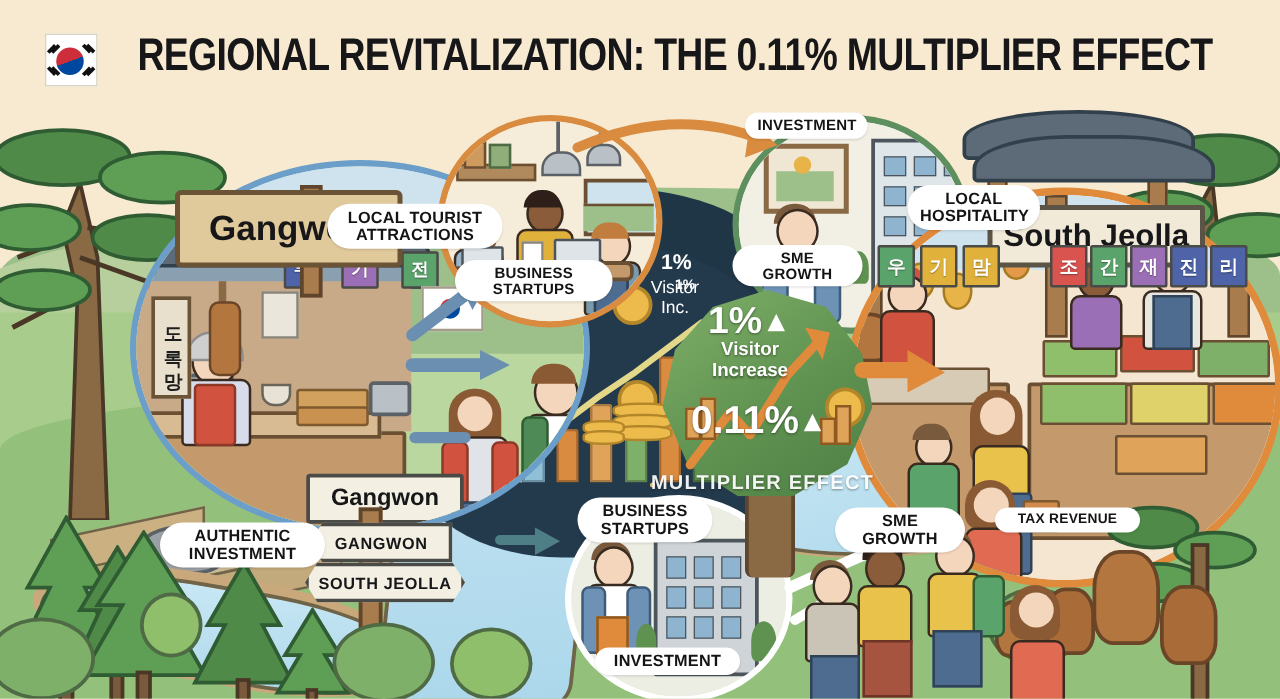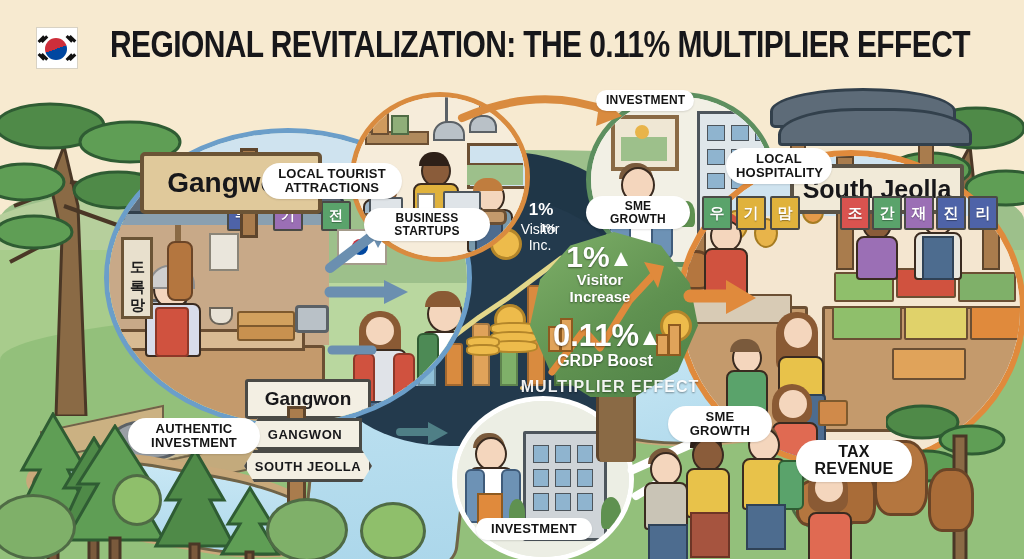--- a/index.html
+++ b/index.html
@@ -519,21 +519,20 @@
 
   <div class="badge-txt" style="left:542px;top:240px;width:110px;font-size:30px;">
     <span>1%</span><span class="arrow-up"></span>
   </div>
   <div class="badge-txt" style="left:530px;top:272px;width:140px;font-size:15px;white-space:pre-line;line-height:1.1;">Visitor
 Increase</div>
 
   <div class="badge-txt" style="left:530px;top:318px;width:150px;font-size:31px;">
     <span>0.11%</span><span class="arrow-up"></span>
   </div>
-  <div class="badge-txt" style="left:530px;top:352px;width:150px;font-size:16px;">GRDP Boost</div>
   <div class="badge-txt" style="left:510px;top:378px;width:200px;font-size:16px;letter-spacing:1px;opacity:.92;">MULTIPLIER EFFECT</div>
 
   <svg class="ov">
 
     <path d="M330 292 L388 292" stroke="#6b8fb0" stroke-width="11" fill="none" stroke-linecap="round"></path>
     <path d="M384 280 L408 292 L384 304 Z" fill="#6b8fb0"></path>
     <path d="M330 268 L372 236" stroke="#6b8fb0" stroke-width="10" fill="none" stroke-linecap="round"></path>
     <path d="M366 224 L390 226 L378 248 Z" fill="#6b8fb0"></path>
     <path d="M332 350 L372 350" stroke="#6b8fb0" stroke-width="9" fill="none" stroke-linecap="round"></path>
 
@@ -635,23 +634,25 @@
 
   <div class="pill" style="left:262px;top:163px;width:140px;font-size:13px;">LOCAL TOURIST
 ATTRACTIONS</div>
   <div class="pill" style="left:128px;top:418px;width:132px;font-size:13px;">AUTHENTIC
 INVESTMENT</div>
   <div class="pill" style="left:364px;top:208px;width:126px;font-size:12px;">BUSINESS STARTUPS</div>
   <div class="pill" style="left:596px;top:90px;width:98px;font-size:12px;">INVESTMENT</div>
   <div class="pill" style="left:586px;top:196px;width:104px;font-size:12px;">SME GROWTH</div>
   <div class="pill" style="left:726px;top:148px;width:106px;font-size:13px;">LOCAL
 HOSPITALITY</div>
+  <div class="pill" style="left:462px;top:398px;width:108px;font-size:13px;">BUSINESS
+STARTUPS</div>
   <div class="pill" style="left:476px;top:518px;width:116px;font-size:13px;">INVESTMENT</div>
   <div class="pill" style="left:668px;top:406px;width:104px;font-size:13px;">SME GROWTH</div>
-  <div class="pill" style="left:796px;top:440px;width:116px;font-size:16px;">TAX REVENUE</div>
+  <div class="pill" style="left:796px;top:406px;width:116px;font-size:11px;">TAX REVENUE</div>
 
   <div class="abs" style="left:0;top:0;width:1024px;height:80px;background:linear-gradient(180deg,#f7ead0 62%,rgba(247,234,208,0));"></div>
   <div id="flag">
     <div class="taeguk"></div>
     <div class="tri" style="left:3px;top:7px;transform:rotate(45deg);"></div>
     <div class="tri" style="left:6px;top:7px;transform:rotate(45deg);"></div>
     <div class="tri" style="left:31px;top:7px;transform:rotate(-45deg);"></div>
     <div class="tri" style="left:34px;top:7px;transform:rotate(-45deg);"></div>
     <div class="tri" style="left:3px;top:25px;transform:rotate(-45deg);"></div>
     <div class="tri" style="left:6px;top:25px;transform:rotate(-45deg);"></div>

